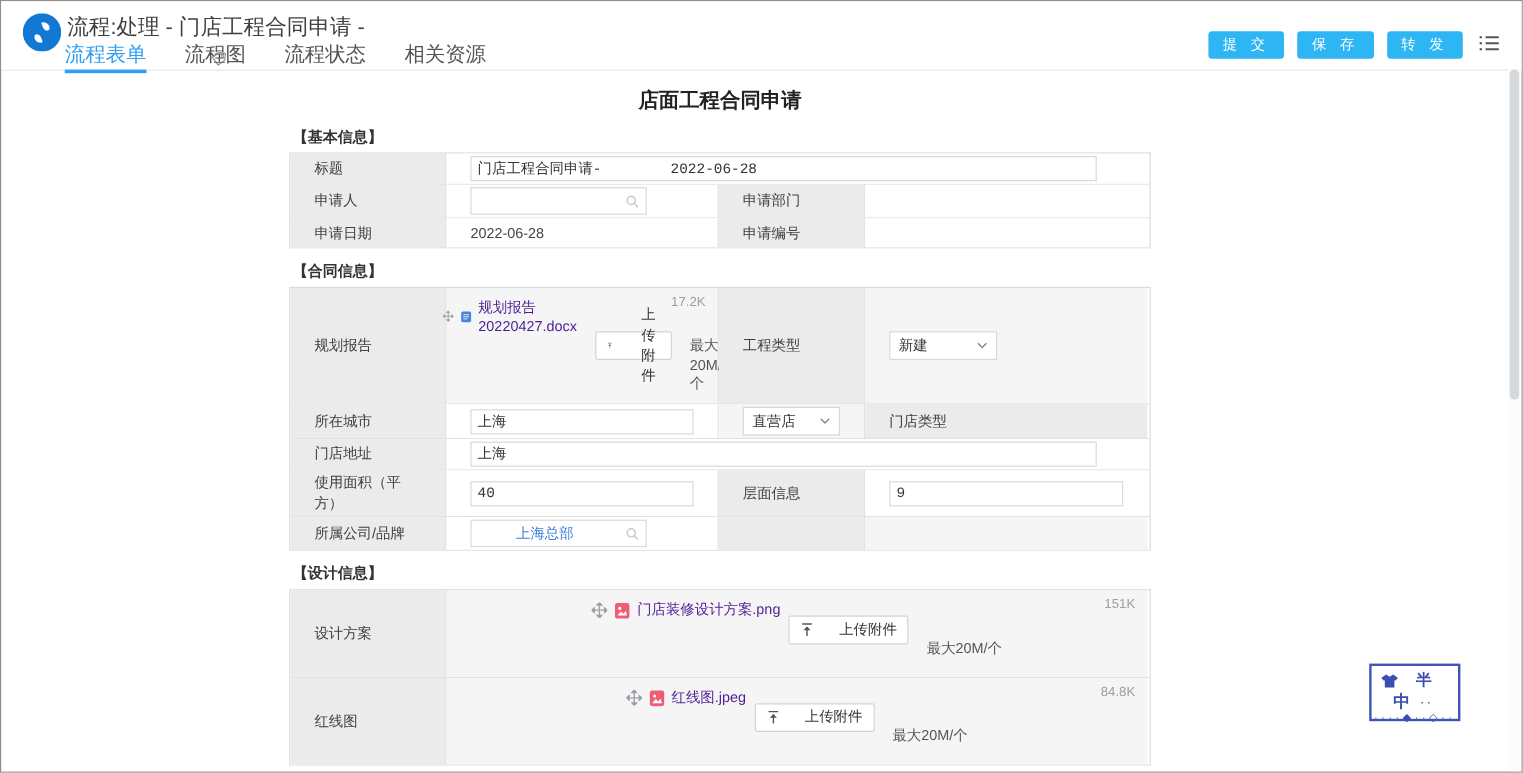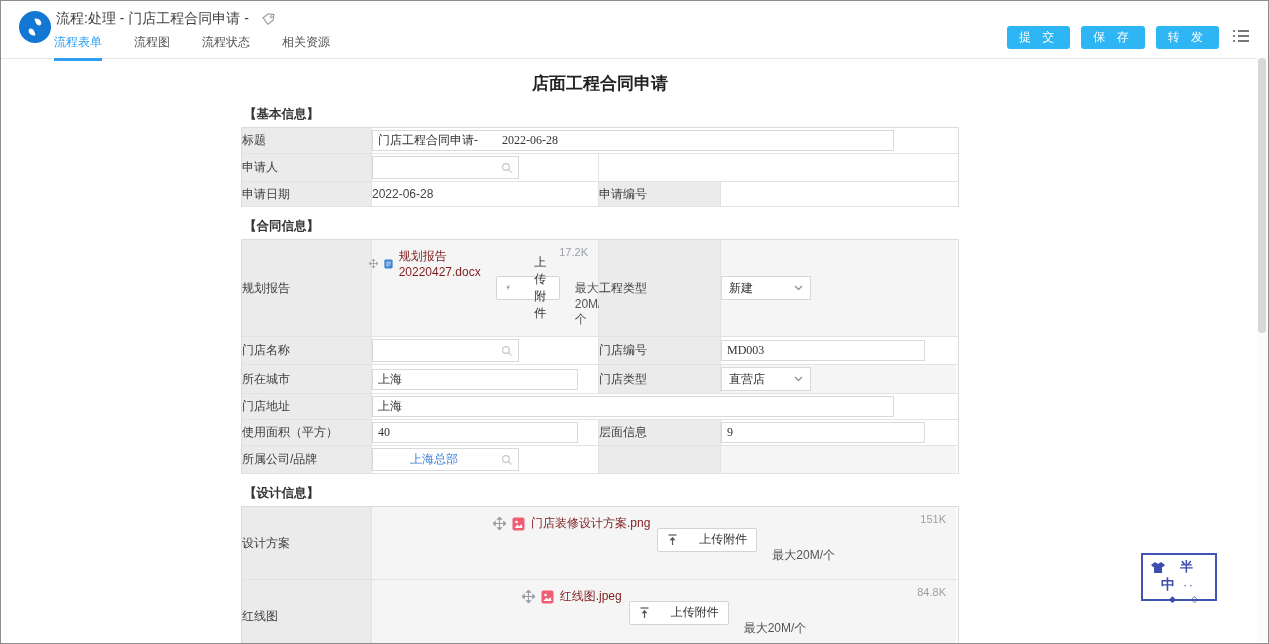--- a/index.html
+++ b/index.html
@@ -1,52 +1,52 @@
 <!DOCTYPE html>
 <html><head>
 <meta charset="utf-8">
 <style>
   html,body{margin:0;padding:0;background:#c8c8c8;font-family:"Liberation Sans","DejaVu Sans",sans-serif;}
   .page{position:relative;width:1267px;height:642px;border:1px solid #8e8e8e;background:#fff;overflow:hidden;}
   
   .hdr{position:relative;height:57px;background:#fff;border-bottom:1px solid #e8e8e8;}
   .logo{position:absolute;left:18px;top:10px;width:32px;height:32px;}
-  .hdr-title{position:absolute;left:55px;top:9px;font-size:14px;color:#404040;display:flex;align-items:center;gap:8px;}
+  .hdr-title{position:absolute;left:55px;top:9px;font-size:18px;color:#404040;display:flex;align-items:center;gap:8px;flex-direction:column;}
   .tag-ic{margin-left:4px;}
   .tabs{position:absolute;left:53px;top:30px;display:flex;gap:32px;height:27px;}
-  .tab{font-size:12px;color:#555;display:flex;align-items:flex-start;padding-top:3px;height:24px;cursor:pointer;}
+  .tab{font-size:17px;color:#555;display:flex;align-items:flex-start;padding-top:3px;height:24px;cursor:pointer;}
   .tab.active{color:#2e9ff3;border-bottom:3px solid #2e9ff3;}
   .hdr-actions{position:absolute;right:16px;top:25px;display:flex;align-items:center;gap:11px;}
   .btn{background:#2eb6f4;color:#fff;font-size:12px;height:23px;padding:0 12px;border:none;border-radius:3px;letter-spacing:4px;font-family:inherit;cursor:pointer;}
   .menu-btn{background:none;border:none;padding:0 2px;cursor:pointer;}
   
   .form-wrap{margin-left:240px;width:718px;}
   .form-title{margin:13px 0 0 0;text-align:center;font-size:17px;font-weight:bold;color:#222;}
   .sec-title{font-size:12.5px;font-weight:bold;color:#333;padding:11px 3px 4px 3px;}
   .tbl{width:716px;border:1px solid #dcdcdc;border-bottom:none;}
   .row{display:grid;border-bottom:1px solid #e2e2e2;}
   .r4{grid-template-columns:130px 227px 122px 235px;}
   .r2{grid-template-columns:130px 584px;}
-  .cell{border-right:1px solid #e2e2e2;padding:2px 0;display:flex;align-items:center;font-size:12px;color:#444;min-height:20px;background:#fff;position:relative;}
+  .cell{border-right:1px solid #e2e2e2;padding:2px 20px;display:flex;align-items:center;font-size:12px;color:#444;min-height:20px;background:#fff;position:relative;}
   .row .cell:last-child{border-right:none;}
   .lab{background:#ebebeb;color:#404040;}
   .shaded{background:#f5f5f5;}
   .h60{min-height:56px;}
   
-  .ti{border:1px solid #d9d9d9;height:19px;padding:0 5px;font-size:12px;color:#333;background:#fff;font-family:Liberation Serif, serif;}
+  .ti{border:1px solid #d9d9d9;height:19px;padding:0 5px;font-size:12px;color:#333;background:#fff;font-family:Liberation Mono, monospace;}
   .w522{width:510px;} .w200{width:194px;} .w202{width:192px;}
   .search-box{display:inline-flex;align-items:center;justify-content:space-between;border:1px solid #d9d9d9;background:#fff;height:21px;width:135px;padding:0 5px;}
   .search-box input{border:none;outline:none;flex:1;min-width:0;font-size:12px;font-family:inherit;color:#333;background:transparent;margin-left:30px;}
   .blue-text input{color:#3d7fd9;}
   .sel{display:inline-flex;align-items:center;justify-content:space-between;border:1px solid #d9d9d9;background:#fff;height:22px;width:74px;padding:0 7px;font-size:12px;color:#333;cursor:pointer;}
   .up-btn{display:inline-flex;align-items:center;gap:21px;border:1px solid #d4d4d4;background:#fff;height:24px;padding:0 9px;font-size:12px;color:#333;border-radius:2px;font-family:inherit;cursor:pointer;}
   .up-hint{font-size:12px;color:#555;margin-left:9px;margin-top:32px;}
   .att-cell{flex-direction:row;align-items:flex-start;justify-content:center;gap:7px;padding:8px;}
   .att-line{display:flex;align-items:center;gap:6px;}
-  .file-link{font-size:12px;color:#7f1d1d;text-decoration:none;cursor:pointer;}
+  .file-link{font-size:12px;color:#4c1d95;text-decoration:none;cursor:pointer;}
   .file-size{position:absolute;top:6px;right:10px;font-size:11px;color:#9aa0a6;}
   
   .seal{position:absolute;left:1140px;top:552px;width:72px;height:44px;border:2px solid #4054b2;color:#3b4db0;}
   .seal-r1,.seal-r2{display:flex;align-items:center;gap:14px;padding-left:7px;font-size:13px;font-weight:bold;}
   .seal-r1{margin-top:3px;} .seal-r2{padding-left:18px;gap:9px;font-size:14px;}
   .seal-dots{position:absolute;left:2px;bottom:-5px;font-size:9px;letter-spacing:3px;color:#3b4db0;white-space:nowrap;}
   
   .sbar{position:absolute;right:1px;top:57px;width:10px;height:584px;background:#fbfbfb;}
   .sthumb{position:absolute;left:1px;top:0;width:8px;height:275px;background:#d6d9dc;border-radius:4px;}
 </style>
@@ -108,20 +108,21 @@
         <div class="cell lab">申请人</div>
         <div class="cell">
           <span class="search-box">
             <input value="" style="">
             <svg width="12" height="12" viewBox="0 0 12 12">
                 <circle cx="5" cy="5" r="3.4" fill="none" stroke="#c6c9cc" stroke-width="1.2"></circle>
                 <line x1="7.6" y1="7.6" x2="10.6" y2="10.6" stroke="#c6c9cc" stroke-width="1.2"></line>
               </svg>
           </span>
         </div>
+        <div class="cell lab">申请部门</div>
         <div class="cell"></div>
       </div>
       <div class="row r4">
         <div class="cell lab">申请日期</div>
         <div class="cell">2022-06-28</div>
         <div class="cell lab">申请编号</div>
         <div class="cell"></div>
       </div>
     </div>
 
@@ -166,49 +167,33 @@
         <div class="cell shaded h60">
           <span class="sel">
             <span>新建</span>
             <svg width="9" height="6" viewBox="0 0 9 6">
                 <polyline points="1,1 4.5,4.5 8,1" fill="none" stroke="#888" stroke-width="1.2"></polyline>
               </svg>
           </span>
         </div>
       </div>
       <div class="row r4">
-        <div class="cell lab">门店名称</div>
-        <div class="cell">
-          <span class="search-box">
-            <input value="" style="">
-            <svg width="12" height="12" viewBox="0 0 12 12">
-                <circle cx="5" cy="5" r="3.4" fill="none" stroke="#c6c9cc" stroke-width="1.2"></circle>
-                <line x1="7.6" y1="7.6" x2="10.6" y2="10.6" stroke="#c6c9cc" stroke-width="1.2"></line>
-              </svg>
-          </span>
-        </div>
-        <div class="cell lab">门店编号</div>
-        <div class="cell">
-            <input class="ti w202" value="MD003" style="">
-          </div>
-      </div>
-      <div class="row r4">
         <div class="cell lab">所在城市</div>
         <div class="cell">
             <input class="ti w200" value="上海" style="">
           </div>
-        <div class="cell lab">门店类型</div>
         <div class="cell shaded">
           <span class="sel">
             <span>直营店</span>
             <svg width="9" height="6" viewBox="0 0 9 6">
                 <polyline points="1,1 4.5,4.5 8,1" fill="none" stroke="#888" stroke-width="1.2"></polyline>
               </svg>
           </span>
         </div>
+        <div class="cell lab">门店类型</div>
       </div>
       <div class="row r2">
         <div class="cell lab">门店地址</div>
         <div class="cell">
             <input class="ti w522" value="上海" style="">
           </div>
       </div>
       <div class="row r4">
         <div class="cell lab">使用面积（平方）</div>
         <div class="cell">

